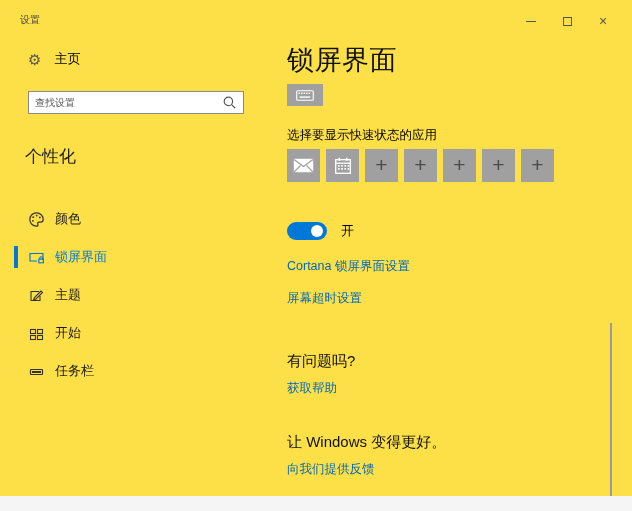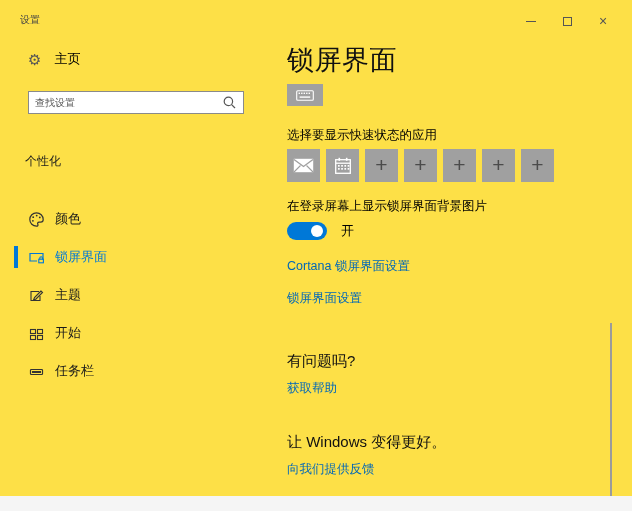--- a/index.html
+++ b/index.html
@@ -30,21 +30,21 @@
     position:absolute; left:28px; top:91px; width:216px; height:23px;
     border:1px solid #8a8a8a; background:#fff; display:flex; align-items:center;
   }
   .search-box input {
     flex:1; border:none; outline:none; font-size:10px; color:#333;
     padding:0 6px; font-family:inherit; background:transparent;
   }
   .search-box input::placeholder { color:#555; opacity:1; }
   .search-glyph { margin-right:7px; display:block; }
   .section-label {
-    position:absolute; left:25px; top:145px; font-size:12px; color:#1c1c1c;margin-top:8px;
+    position:absolute; left:25px; top:145px; font-size:17px; color:#1c1c1c;
   }
   .side-item {
     position:absolute; left:0; width:262px; height:38px;
     display:flex; align-items:center; cursor:default;
   }
   .side-item .icon { position:absolute; left:28px; width:17px; height:17px; display:flex; align-items:center; justify-content:center; }
   .side-item .lbl { position:absolute; left:55px; font-size:13px; color:#1a1a1a; }
   .side-item.selected .lbl { color:var(--accent); }
   .sel-bar {
     position:absolute; left:14px; top:8px; width:4px; height:22px; background:var(--accent);
@@ -243,31 +243,30 @@
         <span class="plus">+</span>
       </div>
     <div class="tile">
         <span class="plus">+</span>
       </div>
     <div class="tile">
         <span class="plus">+</span>
       </div>
   </div>
 
-  <div class="toggle-label">在登录屏幕上显示锁屏界面背景图片</div>
 
   <div class="toggle-row">
     <div class="toggle">
       <span class="knob"></span>
     </div>
     <span class="toggle-state">开</span>
   </div>
 
   <div class="page-link" style="top:258px">Cortana 锁屏界面设置</div>
-  <div class="page-link" style="top:290px">锁屏界面设置</div>
+  <div class="page-link" style="top:290px">屏幕超时设置</div>
 
   <div class="sub-heading" style="top:352px">有问题吗?</div>
   <div class="page-link" style="top:380px">获取帮助</div>
 
   <div class="sub-heading" style="top:433px">让 Windows 变得更好。</div>
   <div class="page-link" style="top:461px">向我们提供反馈</div>
 
   <div class="v-scroll"></div>
 
 </div>

